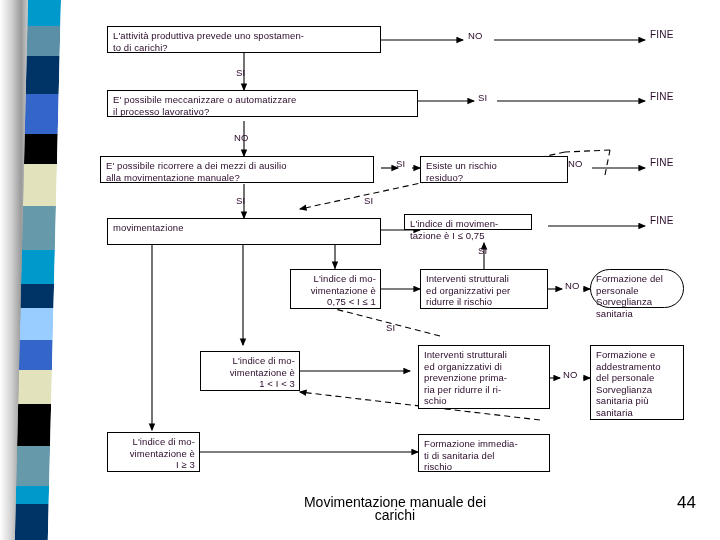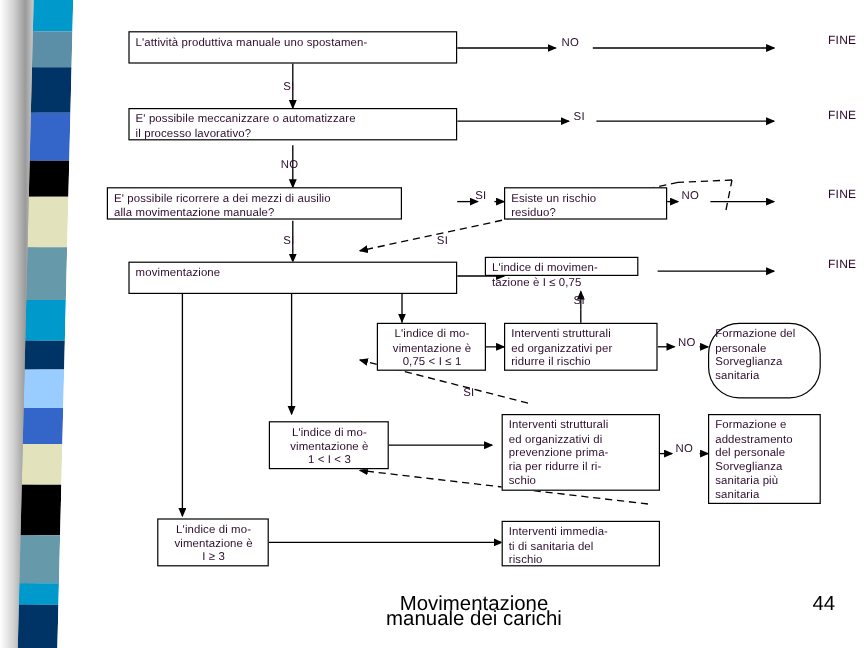--- a/index.html
+++ b/index.html
@@ -26,34 +26,34 @@
 
   
   .box{
     position:absolute;box-sizing:border-box;
     border:1px solid #000;background:#ffffff;
     color:#2b0b2b;
     font-size:9.5px;line-height:11.5px;
     padding:3px 4px 2px 5px;
     letter-spacing:.1px;
   }
-  .box.center{text-align:center;margin-left:24px;}
+  .box.center{text-align:right;}
   .box .ln{display:block;white-space:nowrap;}
 
   
   .lbl{
     position:absolute;color:#2b0b2b;font-size:9.5px;line-height:10px;
     white-space:nowrap;letter-spacing:.2px;
   }
-  .lbl.fine{font-size:10px;margin-left:40px;}
+  .lbl.fine{font-size:10px;}
 
   
   #footer-title{
     position:absolute;left:300px;top:496px;width:190px;
-    text-align:center;color:#000;font-size:17px;line-height:13px;
+    text-align:center;color:#000;font-size:14px;line-height:13px;
   }
   #footer-page{
     position:absolute;left:672px;top:496px;width:24px;
     text-align:right;color:#000;font-size:17px;line-height:13px;
   }
 </style>
 </head>
 <body>
 
 <div id="slide">
@@ -145,34 +145,35 @@
       <path d="M610,150 L565,152"></path>
       <path d="M605,175 L610,150"></path>
     </g>
 
     <g stroke="#000" stroke-width="1.1" fill="none">
       <path d="M325,272 L345,272"></path>
     </g>
   </svg>
 
   <div class="box" style="left:107px;top:26px;width:274px;height:27px;">
-    <span class="ln">L'attività  produttiva  manuale uno spostamen-</span>
-  </div>
-
-  <div class="box" style="left:107px;top:90px;width:274px;height:27px;">
+    <span class="ln">L'attività  produttiva  prevede uno spostamen-</span>
+    <span class="ln">to di carichi?</span>
+  </div>
+
+  <div class="box" style="left:107px;top:90px;width:311px;height:27px;">
     <span class="ln">E' possibile  meccanizzare o  automatizzare</span>
     <span class="ln">il processo lavorativo?</span>
   </div>
 
-  <div class="box" style="left:89px;top:156px;width:246px;height:27px;">
+  <div class="box" style="left:100px;top:156px;width:274px;height:27px;">
     <span class="ln">E' possibile ricorrere  a  dei mezzi di ausilio</span>
     <span class="ln">alla  movimentazione manuale?</span>
   </div>
 
-  <div class="box" style="left:420px;top:156px;width:136px;height:27px;">
+  <div class="box" style="left:420px;top:156px;width:148px;height:27px;">
     <span class="ln">Esiste un rischio</span>
     <span class="ln">residuo?</span>
   </div>
 
   <div class="box" style="left:107px;top:218px;width:274px;height:27px;">
     <span class="ln">movimentazione</span>
   </div>
 
   <div class="box" style="left:404px;top:214px;width:128px;height:16px;">
     <span class="ln">L'indice di movimen-</span>
@@ -184,21 +185,21 @@
     <span class="ln">vimentazione è</span>
     <span class="ln">0,75 &lt; I ≤ 1</span>
   </div>
 
   <div class="box" style="left:420px;top:269px;width:128px;height:40px;">
     <span class="ln">Interventi strutturali</span>
     <span class="ln">ed organizzativi per</span>
     <span class="ln">ridurre il rischio</span>
   </div>
 
-  <div class="box" style="left:590px;top:269px;width:94px;height:63px;border-radius:26px;">
+  <div class="box" style="left:590px;top:269px;width:94px;height:39px;border-radius:26px;">
     <span class="ln">Formazione del</span>
     <span class="ln">personale</span>
     <span class="ln">Sorveglianza</span>
     <span class="ln">sanitaria</span>
   </div>
 
   <div class="box center" style="left:200px;top:351px;width:100px;height:40px;">
     <span class="ln">L'indice di mo-</span>
     <span class="ln">vimentazione è</span>
     <span class="ln">1 &lt; I &lt; 3</span>
@@ -221,21 +222,21 @@
     <span class="ln">sanitaria</span>
   </div>
 
   <div class="box center" style="left:107px;top:432px;width:93px;height:40px;">
     <span class="ln">L'indice di mo-</span>
     <span class="ln">vimentazione è</span>
     <span class="ln">I ≥ 3</span>
   </div>
 
   <div class="box" style="left:418px;top:434px;width:132px;height:38px;">
-    <span class="ln">Interventi immedia-</span>
+    <span class="ln">Formazione immedia-</span>
     <span class="ln">ti  di  sanitaria  del</span>
     <span class="ln">rischio</span>
   </div>
 
   <div class="lbl" style="left:236px;top:68px;">SI</div>
   <div class="lbl" style="left:468px;top:31px;">NO</div>
   <div class="lbl fine" style="left:650px;top:30px;">FINE</div>
 
   <div class="lbl" style="left:478px;top:93px;">SI</div>
   <div class="lbl fine" style="left:650px;top:92px;">FINE</div>

